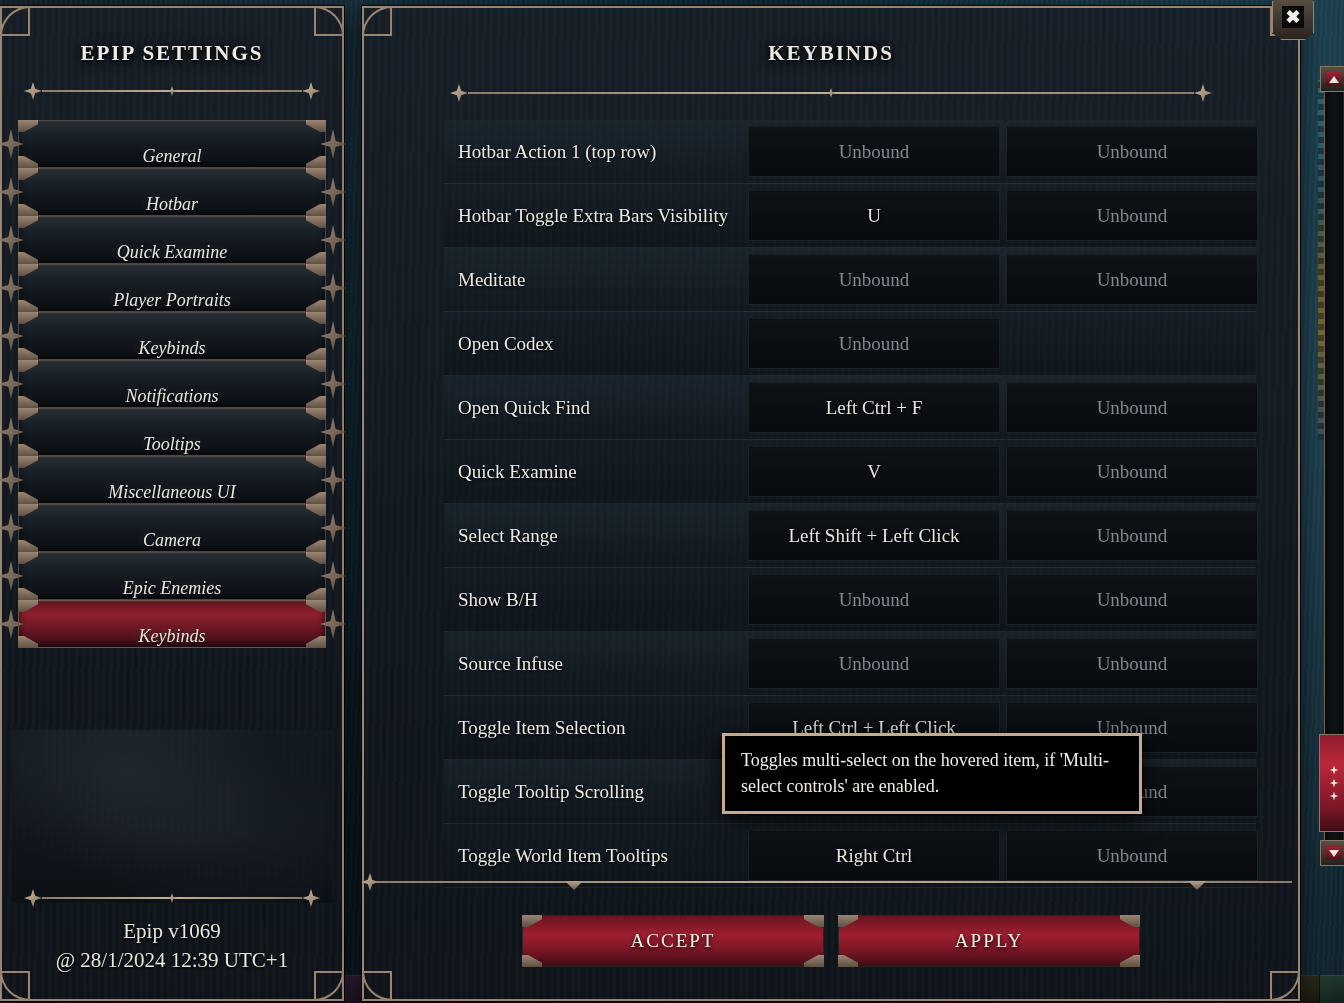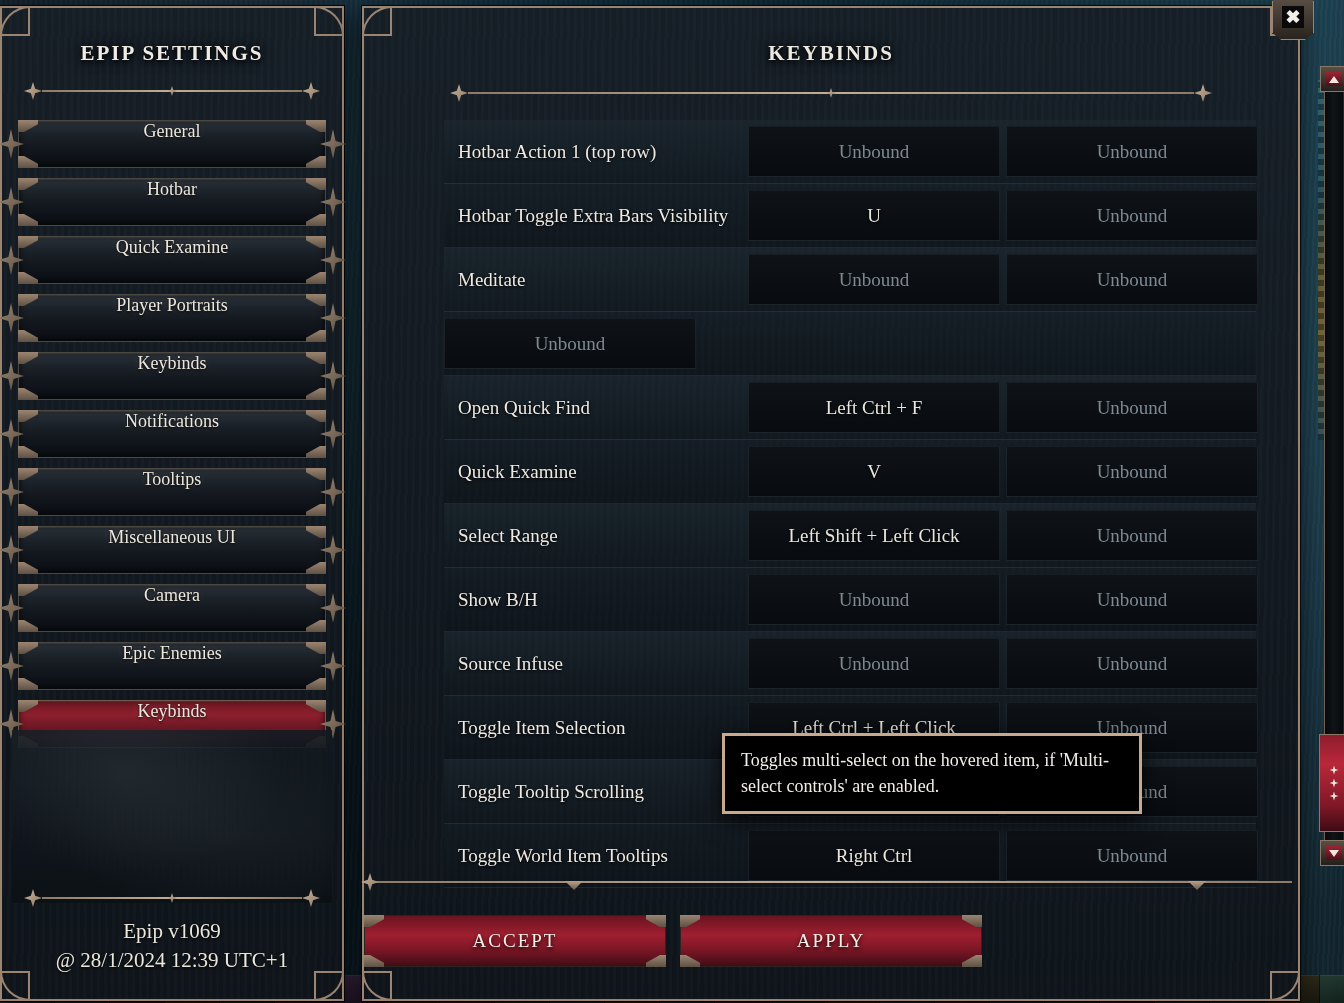--- a/index.html
+++ b/index.html
@@ -86,26 +86,27 @@
   .divider .bar{position:absolute;left:14px;right:14px;top:10px;height:2px;
     background:linear-gradient(90deg,#8d7a67,#c3ad95 50%,#8d7a67);}
   .divider .dia{position:absolute;top:2px;width:18px;height:18px;
     background:linear-gradient(135deg,#cdb69c,#8a7664);
     clip-path:polygon(50% 0,62% 38%,100% 50%,62% 62%,50% 100%,38% 62%,0 50%,38% 38%);}
   .divider .dia.l{left:-4px;} .divider .dia.r{right:-4px;}
   .divider .dia.c{left:50%;margin-left:-9px;transform:scale(.55);}
 
   .menu{margin:18px 16px 0 16px;}
   .menu-item{
-    position:relative;height:46px;margin-bottom:10px;
-    display:flex;align-items:flex-start;justify-content:center;
+    position:relative;height:46px;
+    display:flex;align-items:flex-end;justify-content:center;
     background:linear-gradient(180deg,#2b3138 0%,#1c2229 28%,#12171d 60%,#0b0f14 100%);
     border:1px solid #4b4842;
     box-shadow:inset 0 1px 0 rgba(255,255,255,.07), inset 0 -2px 7px rgba(0,0,0,.7);
     cursor:pointer;
+    font-style:italic;
   }
   .menu-item .lbl{
     font-size:18px;color:#ece7dd;text-shadow:0 1px 3px #000,0 0 9px rgba(255,255,255,.18);
   }
   .menu-item.selected{
     background:linear-gradient(180deg,#6d1723 0%,#8d1f2d 30%,#5f1420 70%,#3a0d15 100%);
     border-color:#6e5a4c;
   }
   
   .brk{position:absolute;width:20px;height:12px;background:linear-gradient(180deg,#9b8571,#5f5144);}
@@ -169,21 +170,21 @@
   #main-bottom-divider .dia{position:absolute;top:-8px;left:-9px;width:18px;height:18px;
     background:linear-gradient(135deg,#cdb69c,#8a7664);
     clip-path:polygon(50% 0,62% 38%,100% 50%,62% 62%,50% 100%,38% 62%,0 50%,38% 38%);}
   #main-bottom-divider .tick{position:absolute;top:0;width:18px;height:9px;
     background:linear-gradient(180deg,#b6a18b,#6d5d4e);
     clip-path:polygon(0 0,100% 0,50% 100%);}
   #main-bottom-divider .tick.t1{left:195px;} 
   #main-bottom-divider .tick.t2{right:86px;}
 
   #action-bar{
-    position:absolute;left:0;right:0;bottom:32px;display:flex;gap:14px;
+    position:absolute;left:0;right:0;bottom:32px;display:flex;justify-content:center;gap:14px;
   }
   .action-btn{
     position:relative;width:300px;height:50px;
     display:flex;align-items:center;justify-content:center;
     background:linear-gradient(180deg,#6b1322 0%,#9e1f30 38%,#7b1625 68%,#400c16 100%);
     border:1px solid #2a2520;cursor:pointer;
   }
   .action-btn .lbl{
     font-size:19px;letter-spacing:2px;color:#f3efe6;text-shadow:0 2px 4px #000;
   }
@@ -454,20 +455,21 @@
         <div class="kb-name">Hotbar Toggle Extra Bars Visibility</div>
         <div class="kb-cell">U</div>
         <div class="kb-cell unbound">Unbound</div>
       </div>
       <div class="kb-row">
         <div class="kb-name">Meditate</div>
         <div class="kb-cell unbound">Unbound</div>
         <div class="kb-cell unbound">Unbound</div>
       </div>
       <div class="kb-row">
+        <div class="kb-name">Open Codex</div>
         <div class="kb-cell unbound">Unbound</div>
       </div>
       <div class="kb-row">
         <div class="kb-name">Open Quick Find</div>
         <div class="kb-cell">Left Ctrl + F</div>
         <div class="kb-cell unbound">Unbound</div>
       </div>
       <div class="kb-row">
         <div class="kb-name">Quick Examine</div>
         <div class="kb-cell">V</div>

